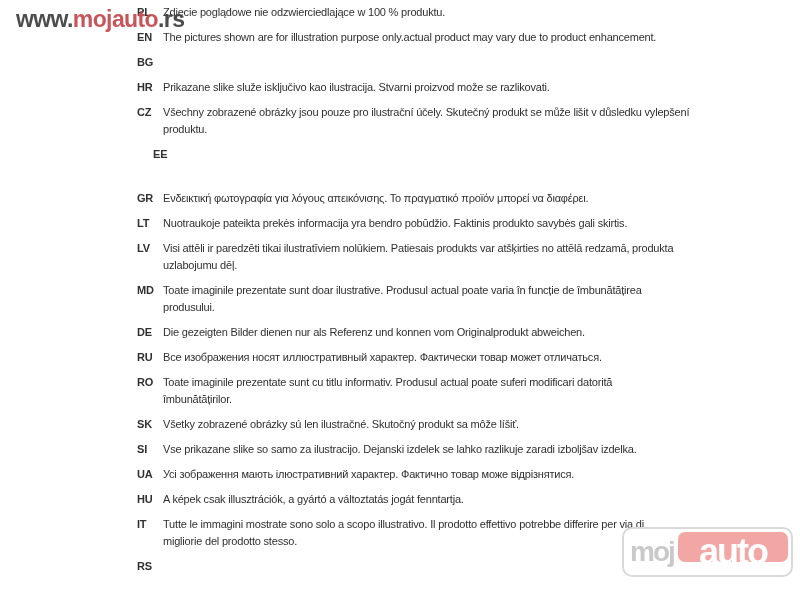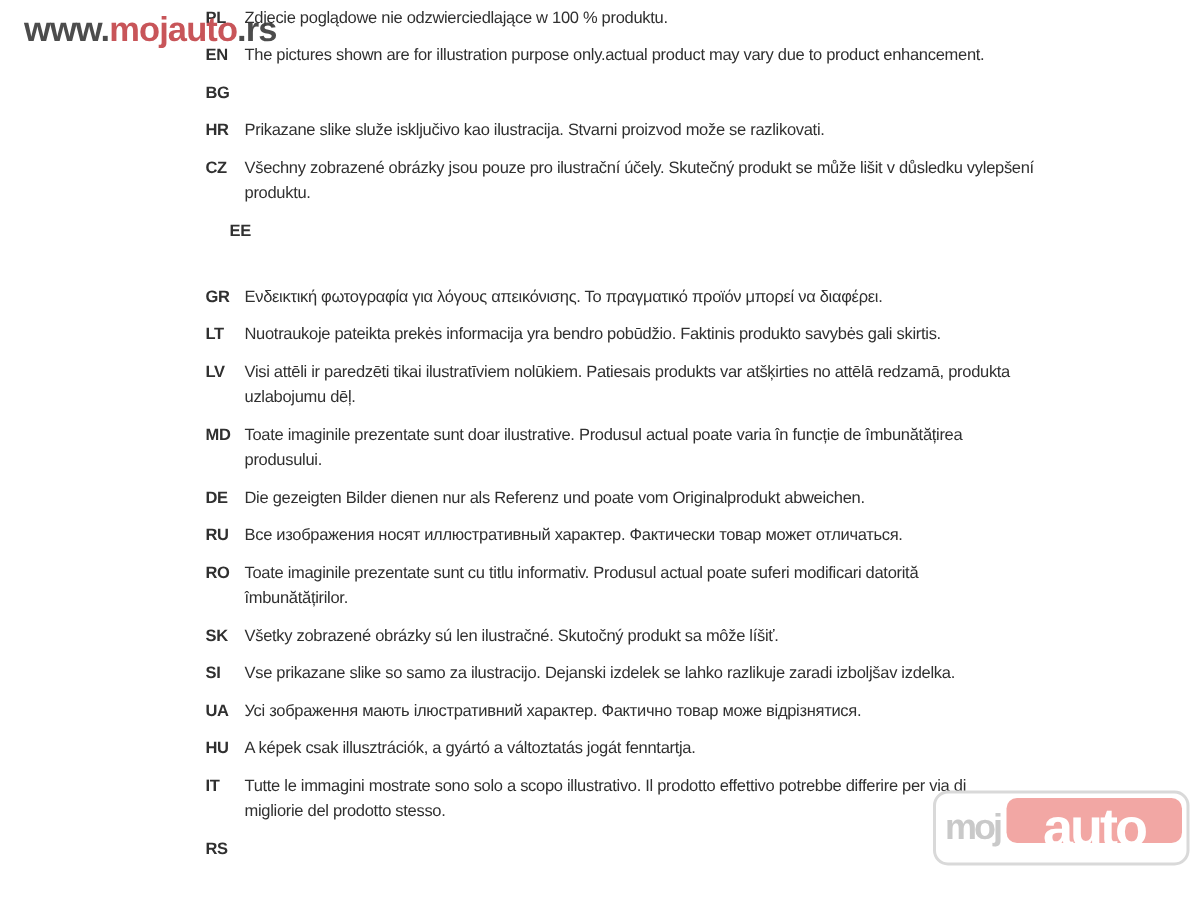--- a/index.html
+++ b/index.html
@@ -62,21 +62,21 @@
     background: rgba(255,255,255,0.55);
     display: flex;
     align-items: stretch;
     box-sizing: border-box;
     overflow: hidden;
   }
   .logo-moj {
     flex: 0 0 auto;
     color: var(--logo-gray, #c9c9c9);
     font-weight: bold;
-    font-size: 24px;
+    font-size: 28px;
     line-height: 46px;
     letter-spacing: -2px;
     padding-left: 6px;
     text-shadow: 0 0 1px #ffffff;
   }
   .logo-auto {
     flex: 1 1 auto;
     margin: 3px 3px 13px 4px;
     background: var(--logo-red, #f2a7a4);
     border-radius: 7px;
@@ -140,21 +140,21 @@
   </div>
 
   <div class="row">
     <span class="code">MD</span>
     <span class="text">Toate imaginile prezentate sunt doar ilustrative. Produsul actual poate varia în funcție de îmbunătățirea
 produsului.</span>
   </div>
 
   <div class="row">
     <span class="code">DE</span>
-    <span class="text">Die gezeigten Bilder dienen nur als Referenz und poate vom Originalprodukt abweichen.</span>
+    <span class="text">Die gezeigten Bilder dienen nur als Referenz und konnen vom Originalprodukt abweichen.</span>
   </div>
 
   <div class="row">
     <span class="code">RU</span>
     <span class="text">Все изображения носят иллюстративный характер. Фактически товар может отличаться.</span>
   </div>
 
   <div class="row">
     <span class="code">RO</span>
     <span class="text">Toate imaginile prezentate sunt cu titlu informativ. Produsul actual poate suferi modificari datorită

